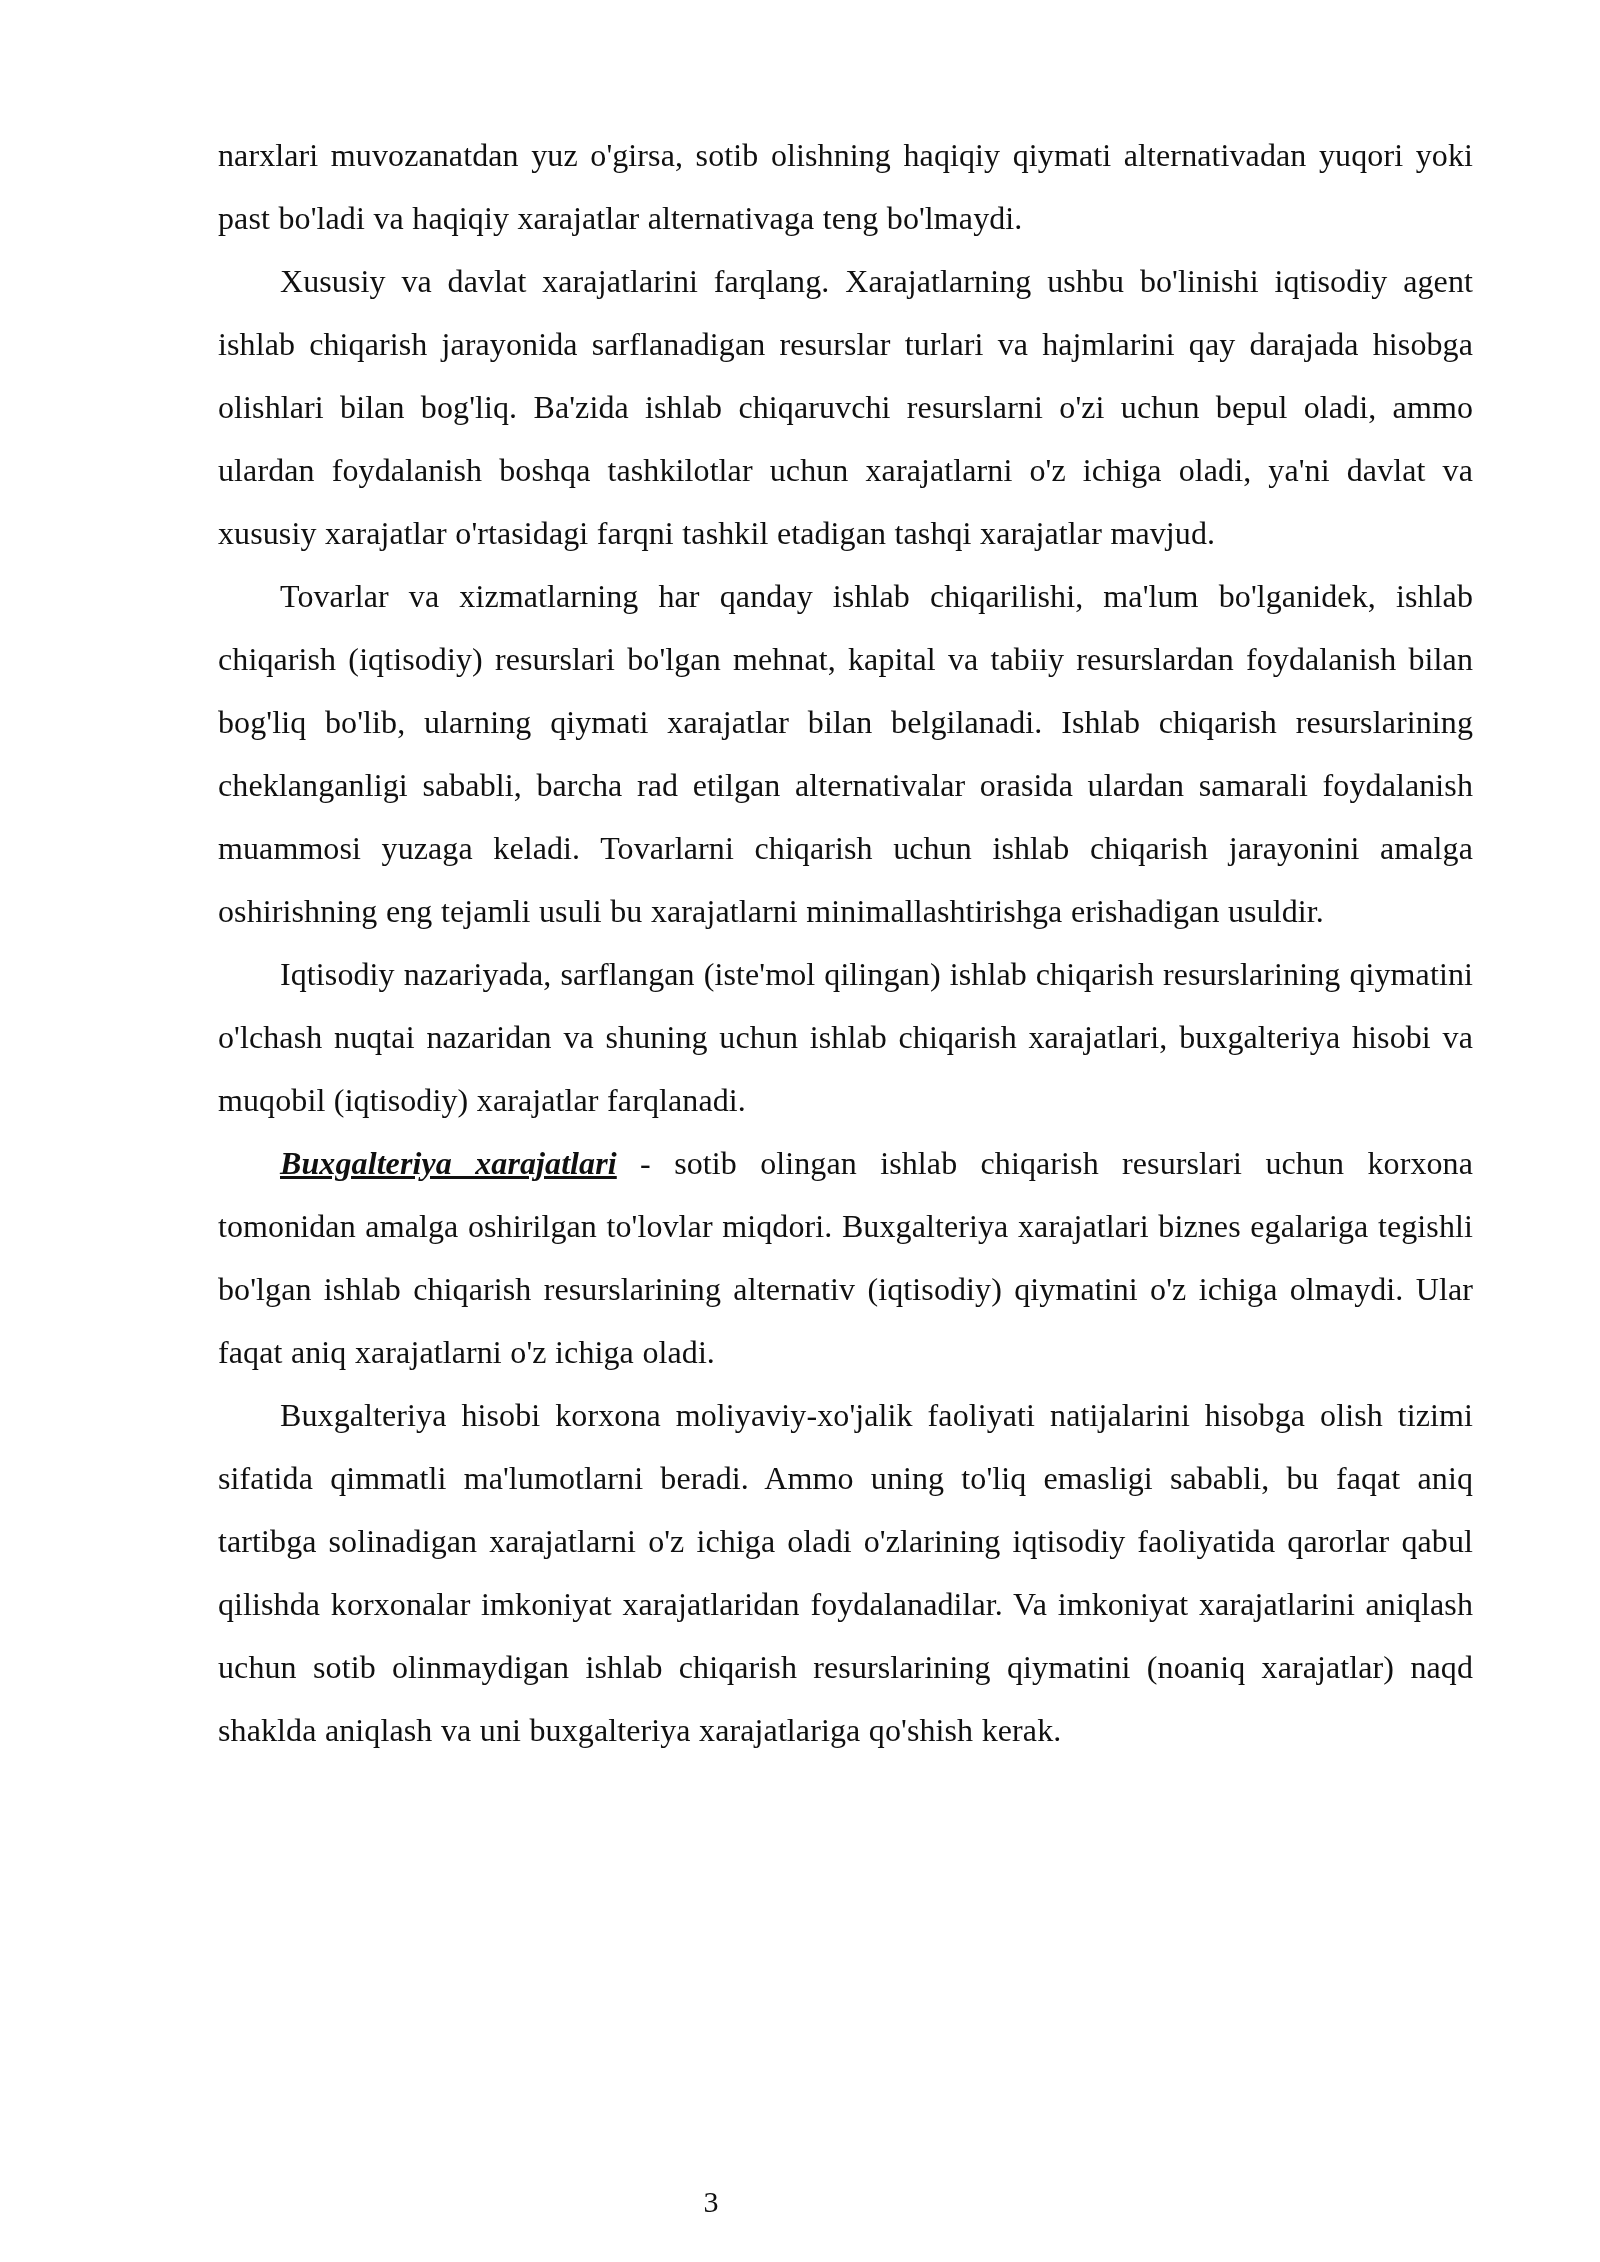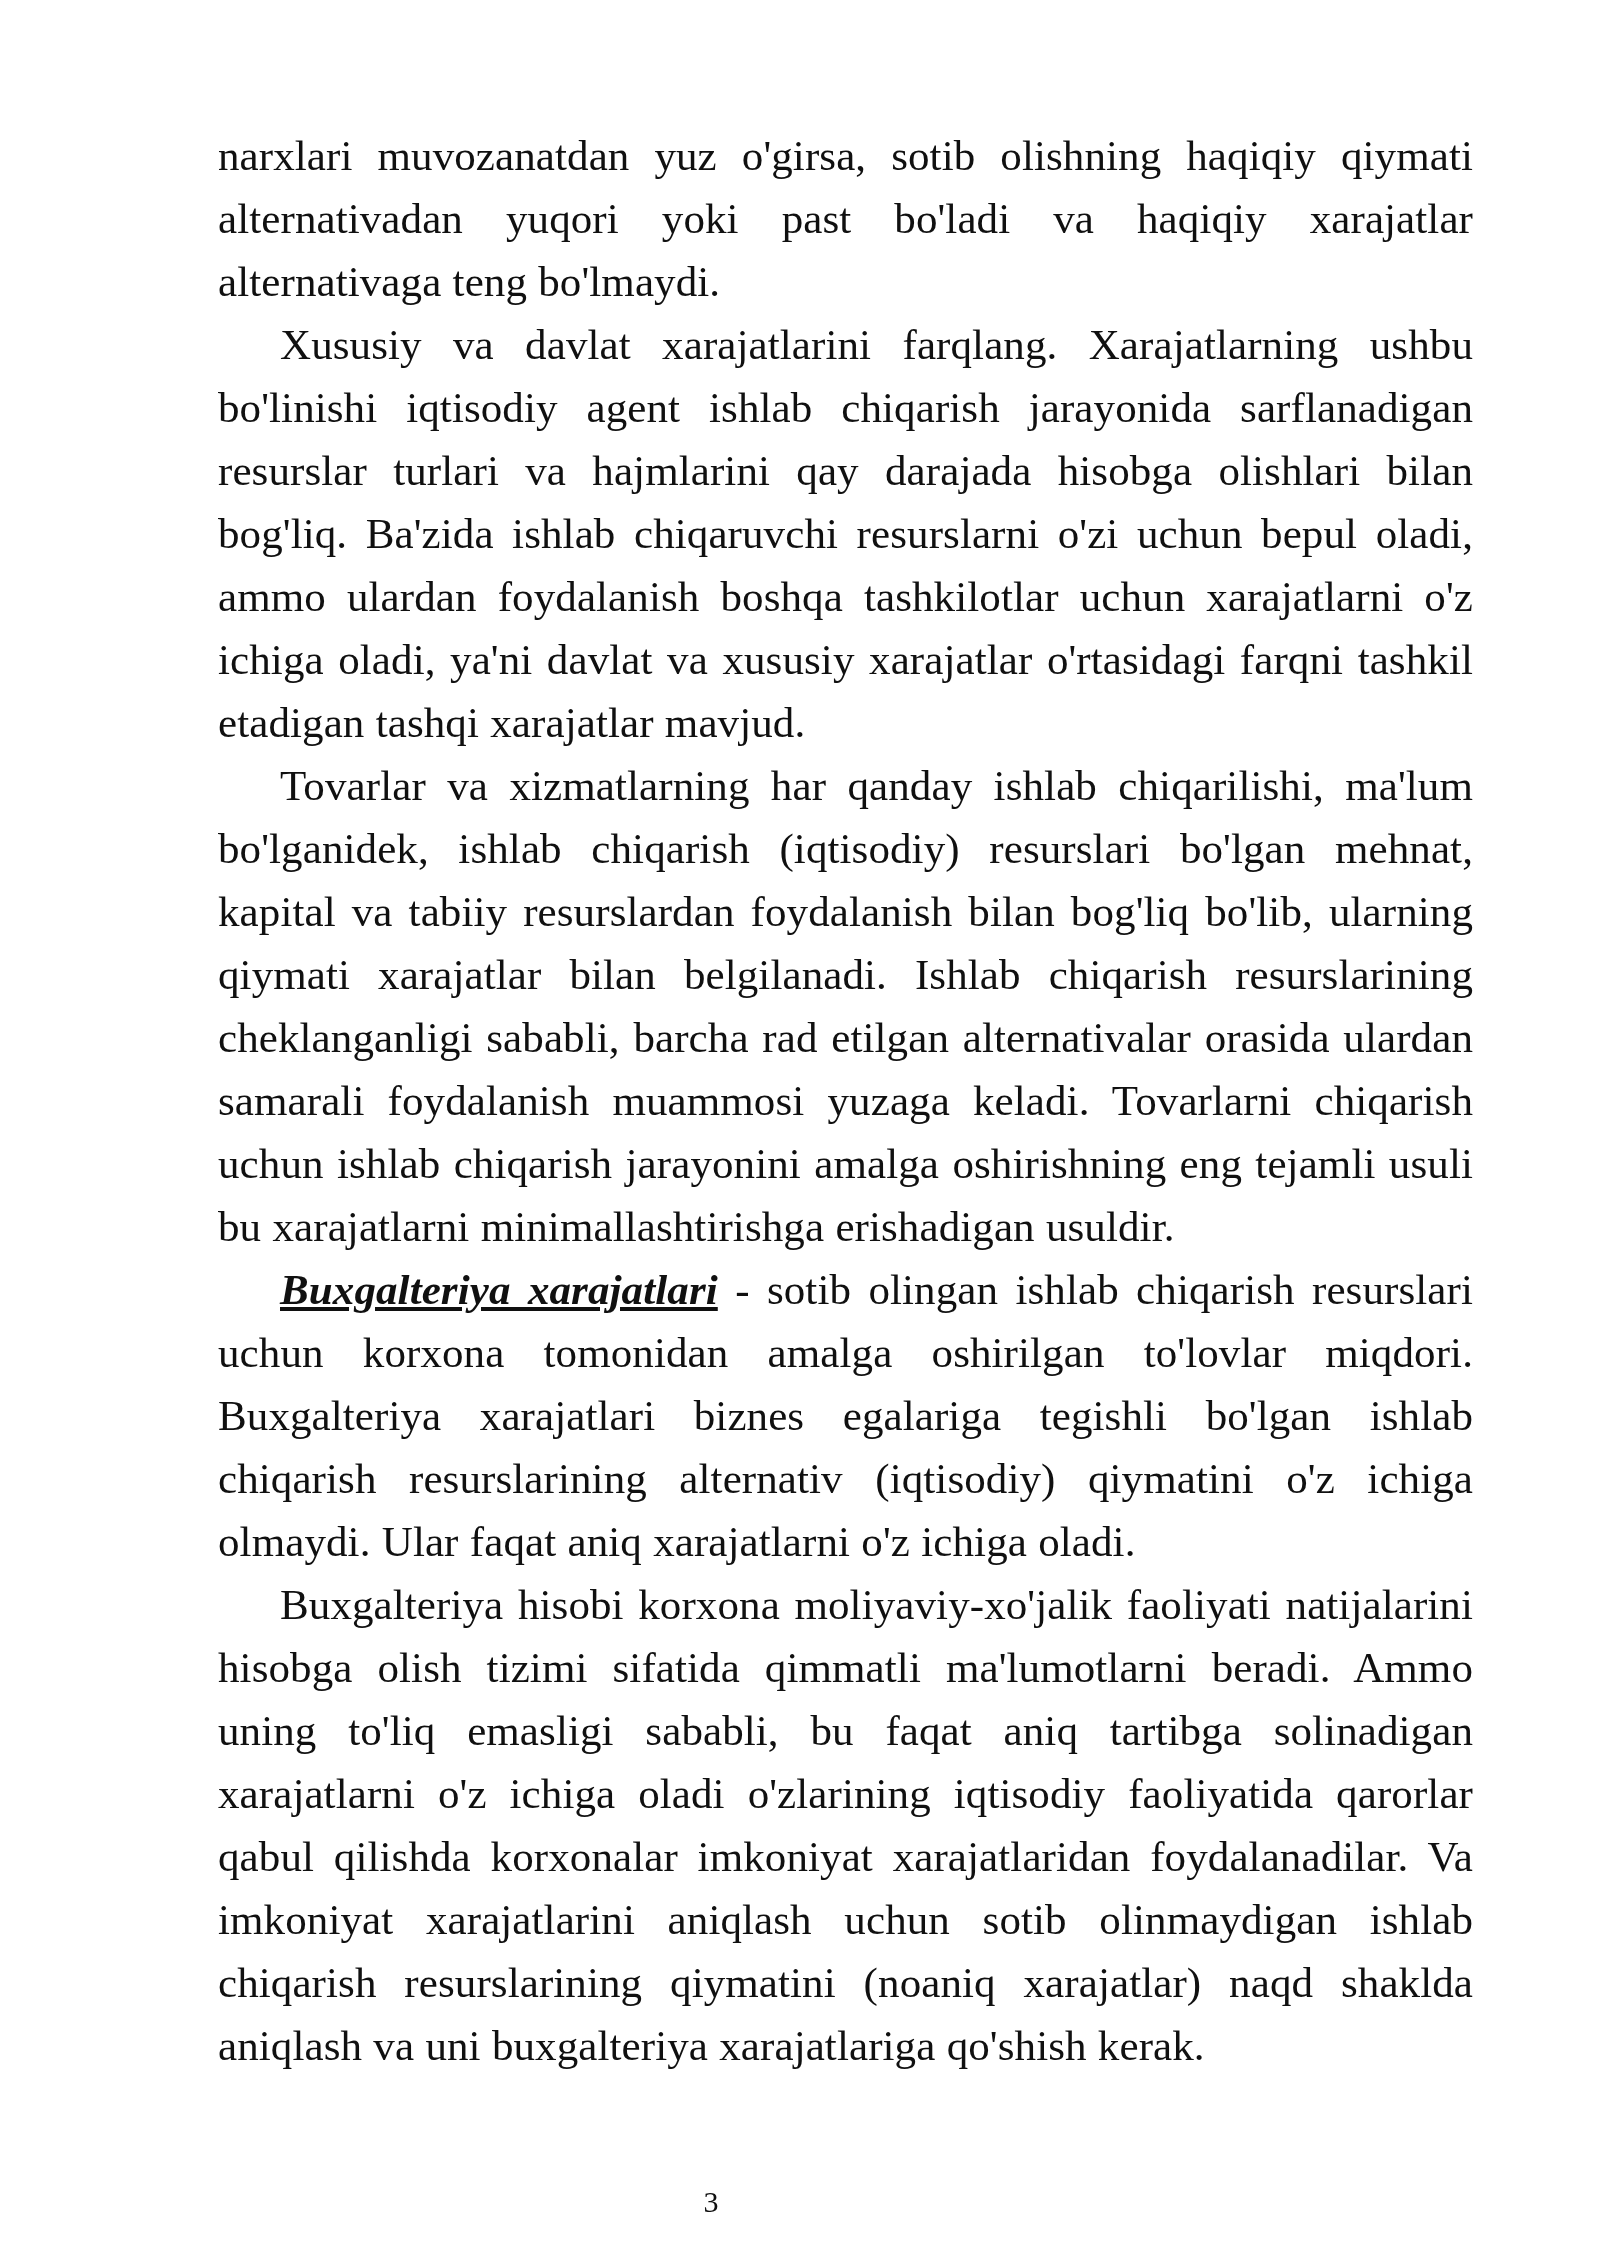--- a/index.html
+++ b/index.html
@@ -20,21 +20,21 @@
     overflow: hidden;
   }
   .content {
     position: absolute;
     left: 218px;
     top: 124px;
     width: 1255px;
   }
   p.para {
     margin: 0;
-    font-size: 43px;
+    font-size: 32px;
     line-height: 63px;
     text-align: justify;
     text-justify: inter-word;
     color: #101010;
     letter-spacing: 0.1px;
     word-spacing: 0.4px;
   }
   p.para.indent {
     text-indent: 62px;
   }
@@ -61,20 +61,21 @@
 <div class="page">
 
   <div class="content">
 
     <p class="para">narxlari muvozanatdan yuz o'girsa, sotib olishning haqiqiy qiymati alternativadan yuqori yoki past bo'ladi va haqiqiy xarajatlar alternativaga teng bo'lmaydi.</p>
 
     <p class="para indent">Xususiy va davlat xarajatlarini farqlang. Xarajatlarning ushbu bo'linishi iqtisodiy agent ishlab chiqarish jarayonida sarflanadigan resurslar turlari va hajmlarini qay darajada hisobga olishlari bilan bog'liq. Ba'zida ishlab chiqaruvchi resurslarni o'zi uchun bepul oladi, ammo ulardan foydalanish boshqa tashkilotlar uchun xarajatlarni o'z ichiga oladi, ya'ni davlat va xususiy xarajatlar o'rtasidagi farqni tashkil etadigan tashqi xarajatlar mavjud.</p>
 
     <p class="para indent">Tovarlar va xizmatlarning har qanday ishlab chiqarilishi, ma'lum bo'lganidek, ishlab chiqarish (iqtisodiy) resurslari bo'lgan mehnat, kapital va tabiiy resurslardan foydalanish bilan bog'liq bo'lib, ularning qiymati xarajatlar bilan belgilanadi. Ishlab chiqarish resurslarining cheklanganligi sababli, barcha rad etilgan alternativalar orasida ulardan samarali foydalanish muammosi yuzaga keladi. Tovarlarni chiqarish uchun ishlab chiqarish jarayonini amalga oshirishning eng tejamli usuli bu xarajatlarni minimallashtirishga erishadigan usuldir.</p>
 
+    <p class="para indent">Iqtisodiy nazariyada, sarflangan (iste'mol qilingan) ishlab chiqarish resurslarining qiymatini o'lchash nuqtai nazaridan va shuning uchun ishlab chiqarish xarajatlari, buxgalteriya hisobi va muqobil (iqtisodiy) xarajatlar farqlanadi.</p>
 
     <p class="para indent"><span class="term">Buxgalteriya xarajatlari</span><span> - sotib olingan ishlab chiqarish resurslari uchun korxona tomonidan amalga oshirilgan to'lovlar miqdori. Buxgalteriya xarajatlari biznes egalariga tegishli bo'lgan ishlab chiqarish resurslarining alternativ (iqtisodiy) qiymatini o'z ichiga olmaydi. Ular faqat aniq xarajatlarni o'z ichiga oladi.</span></p>
 
     <p class="para indent">Buxgalteriya hisobi korxona moliyaviy-xo'jalik faoliyati natijalarini hisobga olish tizimi sifatida qimmatli ma'lumotlarni beradi. Ammo uning to'liq emasligi sababli, bu faqat aniq tartibga solinadigan xarajatlarni o'z ichiga oladi o'zlarining iqtisodiy faoliyatida qarorlar qabul qilishda korxonalar imkoniyat xarajatlaridan foydalanadilar. Va imkoniyat xarajatlarini aniqlash uchun sotib olinmaydigan ishlab chiqarish resurslarining qiymatini (noaniq xarajatlar) naqd shaklda aniqlash va uni buxgalteriya xarajatlariga qo'shish kerak.</p>
 
   </div>
 
   <div class="page-number">3</div>
 
 </div>

